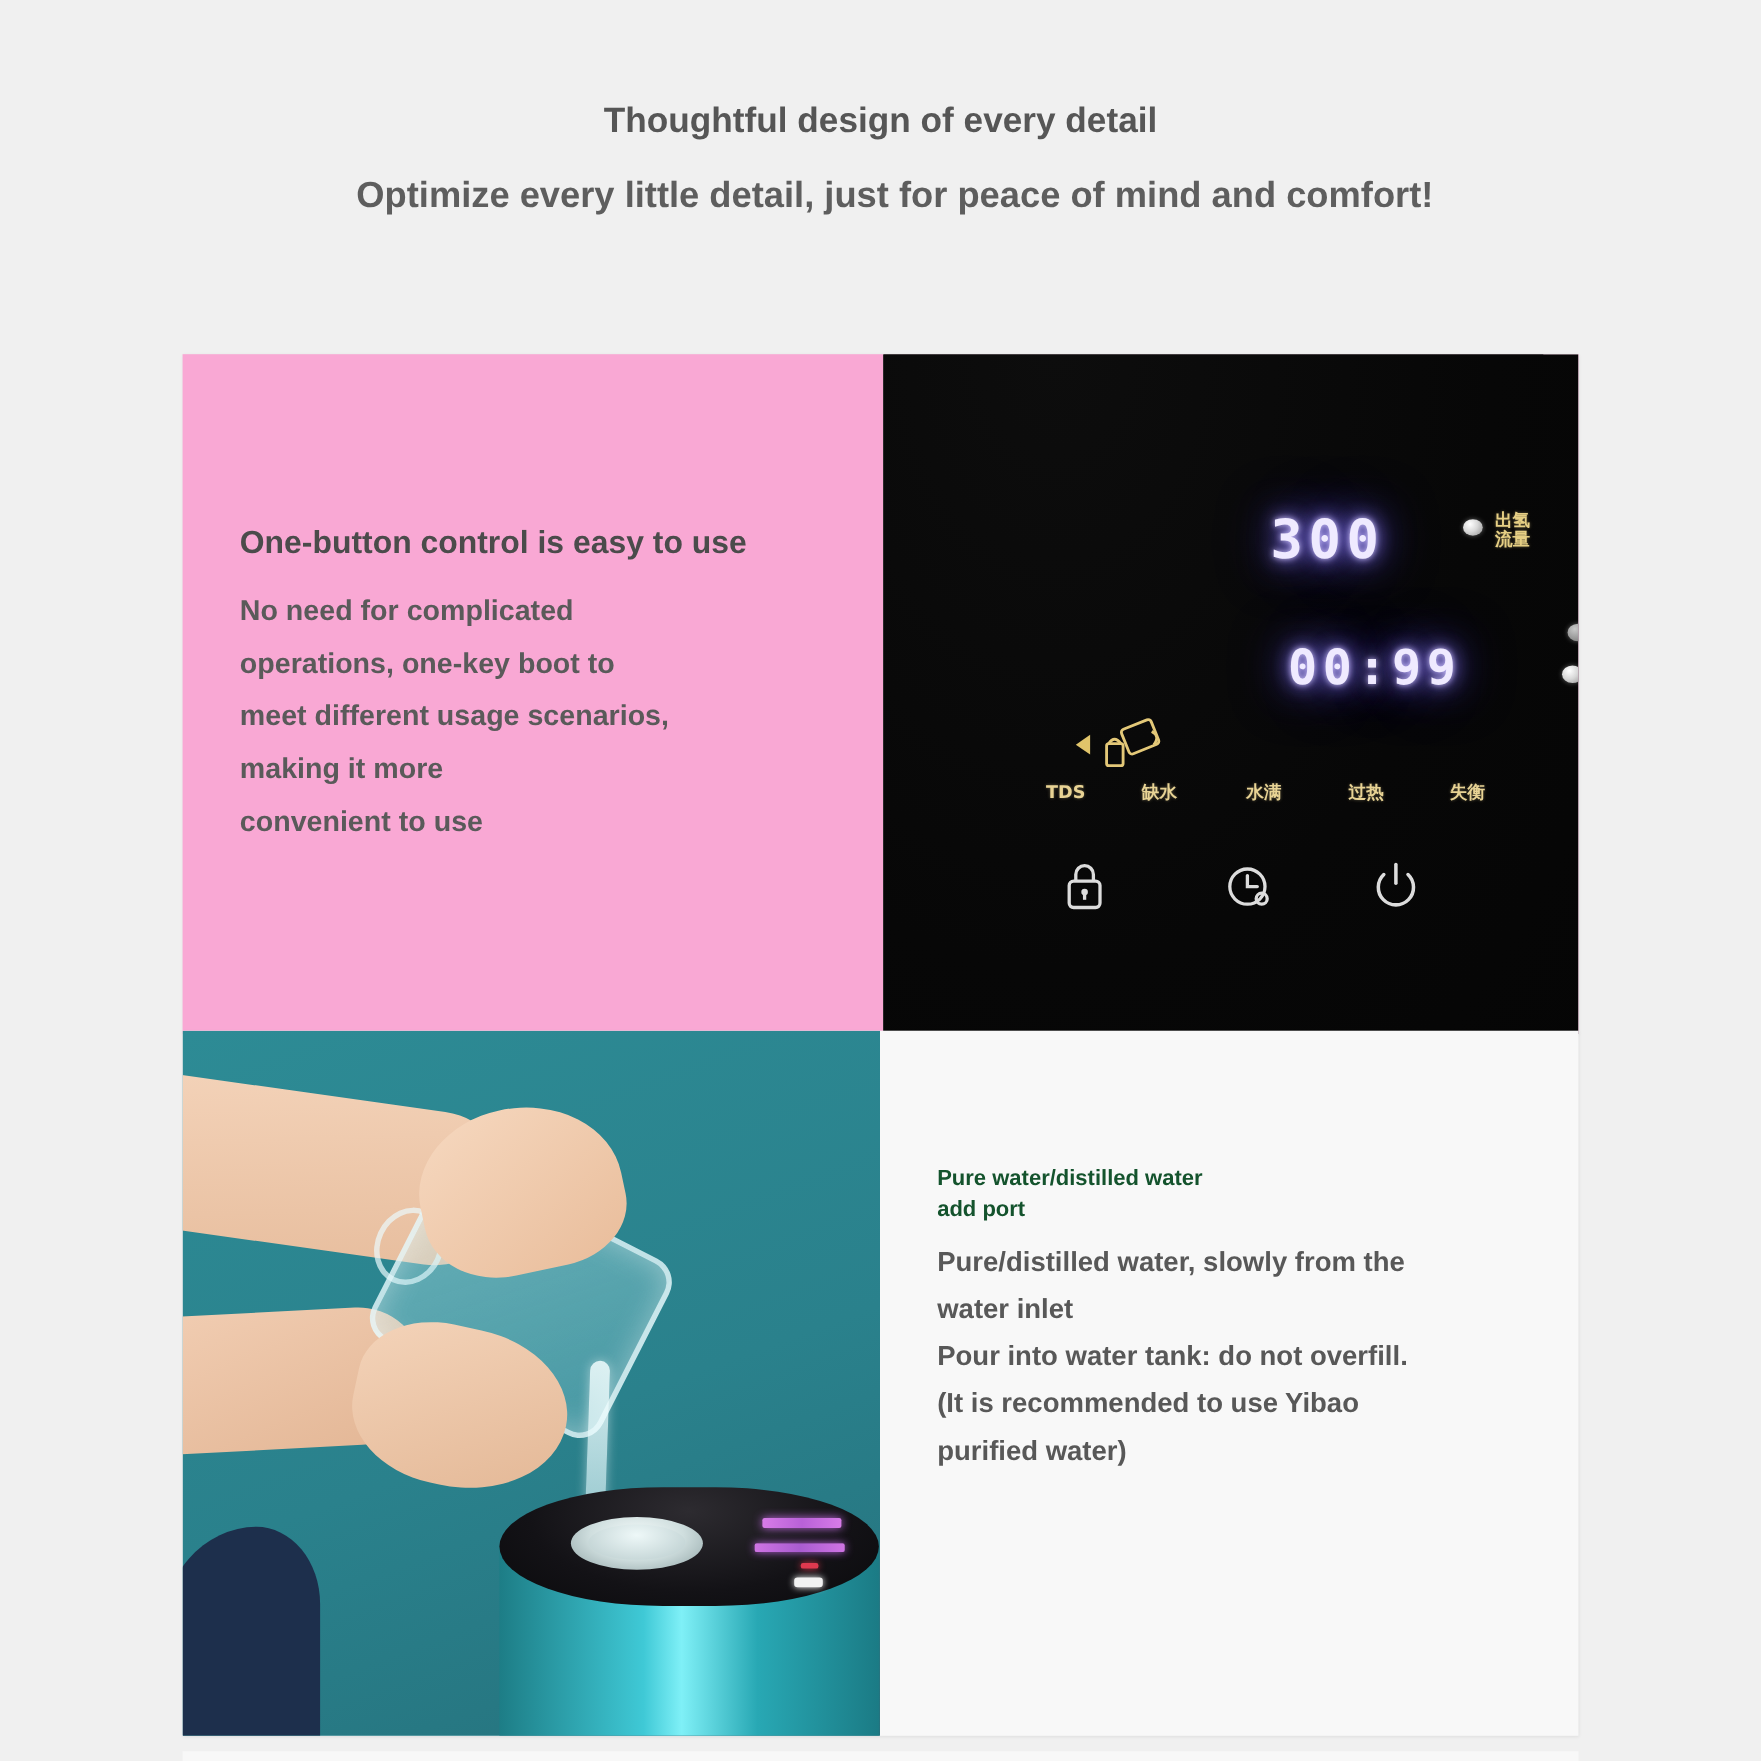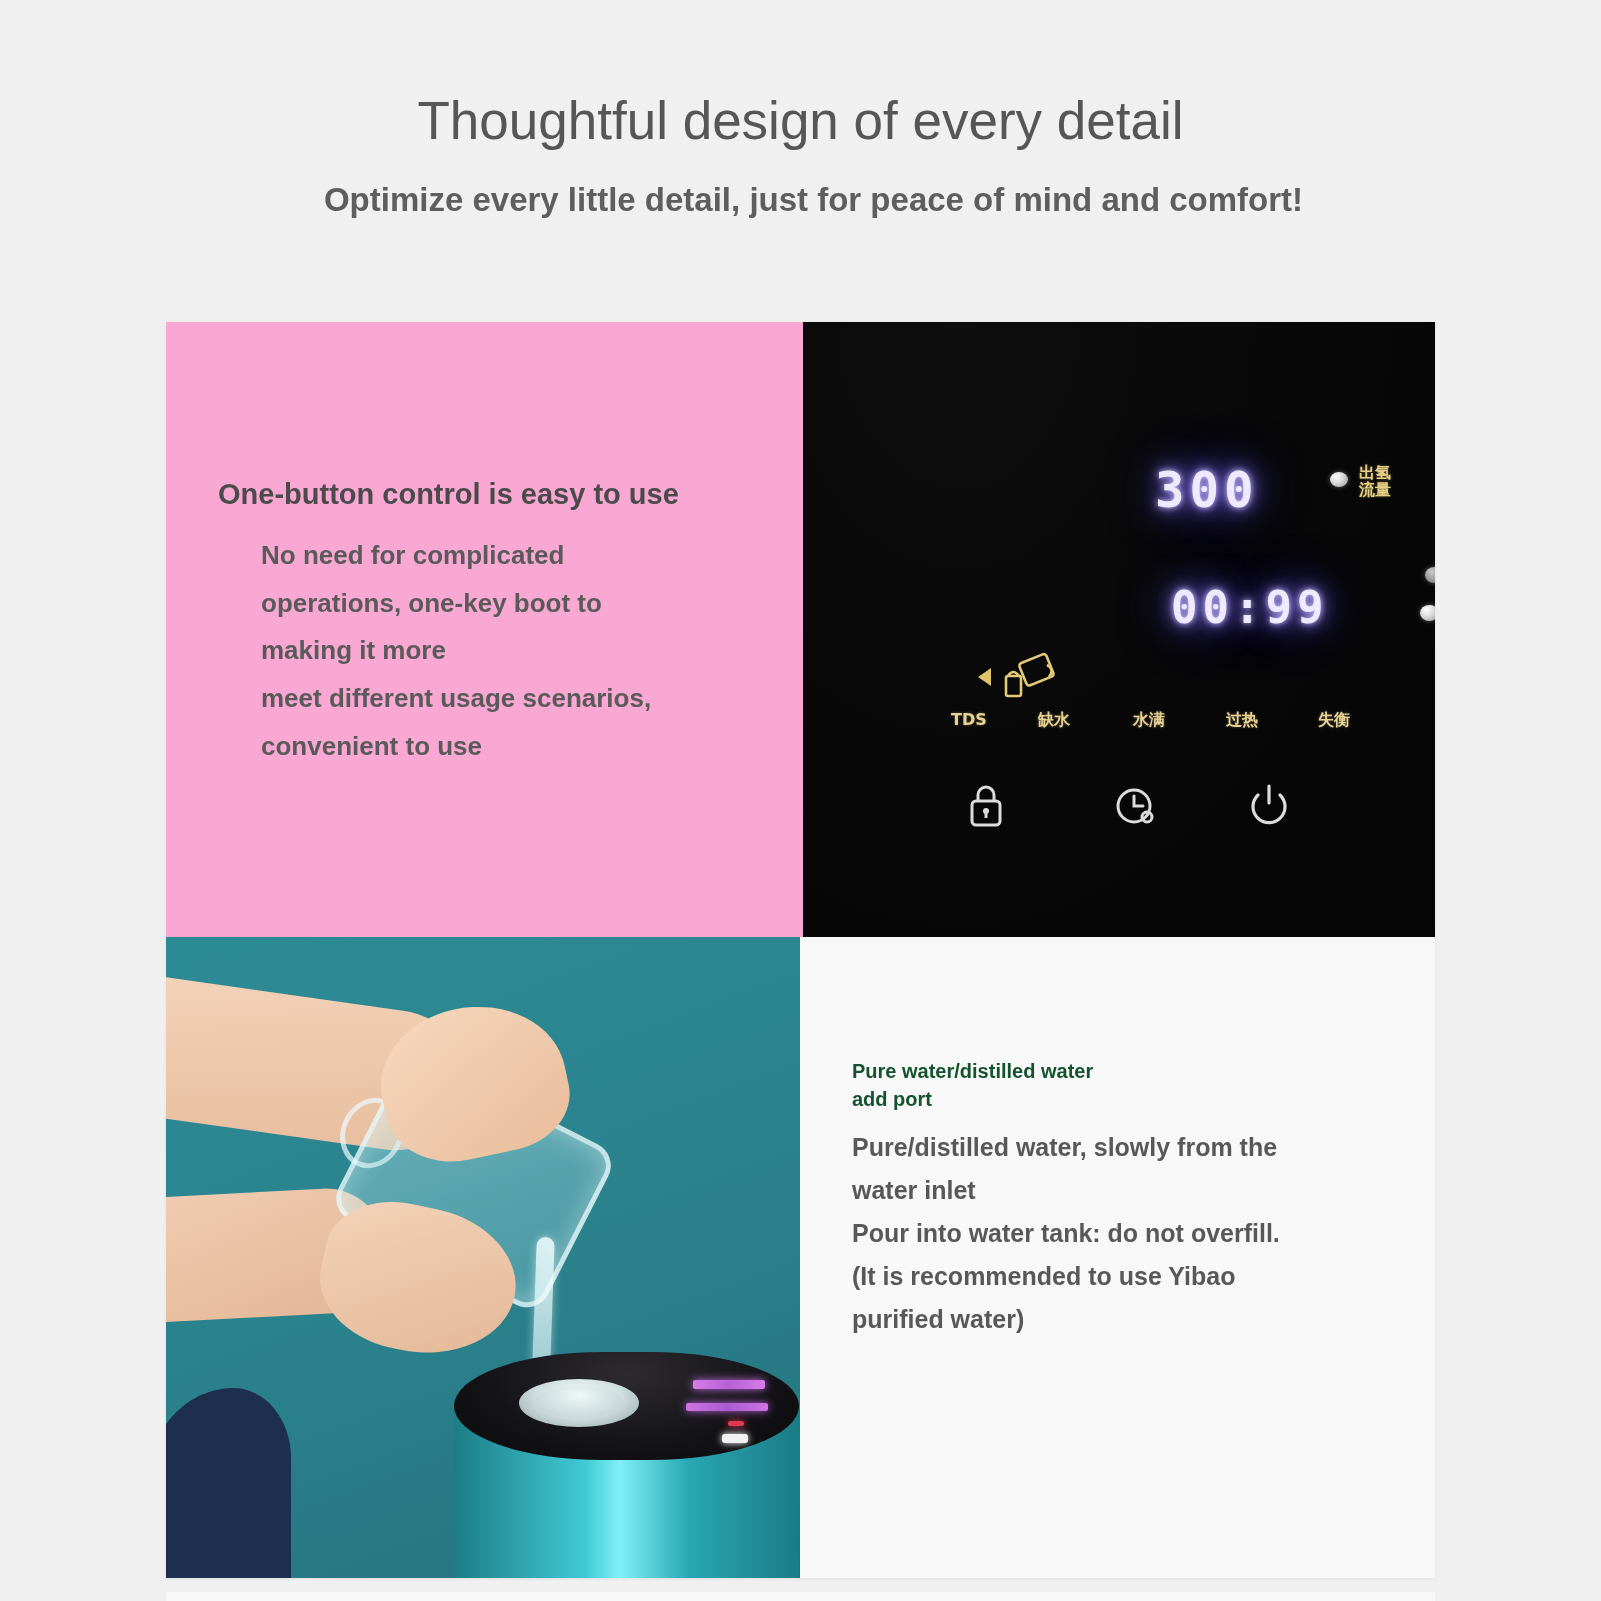--- a/index.html
+++ b/index.html
@@ -8,21 +8,21 @@
     background: #f0f0f0;
     font-family: "Liberation Sans", sans-serif;
     overflow: hidden;
   }
   .page { position: relative; width: 1601px; height: 1601px; background: #f0f0f0; }
 
   
   .header { position: absolute; left: 0; top: 0; width: 1601px; text-align: center; }
   .title {
     margin-top: 92px;
-    font-size: 53px; font-weight: normal; color: #565656;
+    font-size: 32px; font-weight: bold; color: #565656;
     letter-spacing: 0px; line-height: 1.1;
     font-stretch: condensed;
   }
   .subtitle {
     margin-top: 32px;
     font-size: 33px; font-weight: bold; color: #5e5e5e;
     line-height: 1.1;
     padding-left: 26px;
   }
 
@@ -35,21 +35,21 @@
     overflow: hidden;
   }
   .p1-text {
     position: absolute; left: 52px; top: 155px; width: 600px;
   }
   .p1-head {
     font-size: 29px; font-weight: bold; color: #4b4b4b;
     line-height: 1.2; margin-bottom: 20px;
   }
   .p1-body { font-size: 26px; font-weight: bold; color: #5a5a5a; line-height: 1.84; }
-  .p1-body div { white-space: nowrap; margin-left: 43px; }
+  .p1-body div { white-space: nowrap; }
 
   
   .p1-photo {
     position: absolute; left: 637px; top: 0; width: 632px; height: 618px;
     background: #f2f2f2; overflow: hidden;
   }
   .disc {
     position: absolute;
     left: -180px; top: -300px;
     width: 960px; height: 1180px;
@@ -234,22 +234,22 @@
     <div class="subtitle">Optimize every little detail, just for peace of mind and comfort!</div>
   </div>
 
   <div class="panel1">
 
     <div class="p1-text">
       <div class="p1-head">One-button control is easy to use</div>
       <div class="p1-body">
         <div>No need for complicated</div>
         <div>operations, one-key boot to</div>
+        <div>meet different usage scenarios,</div>
         <div>making it more</div>
-        <div>meet different usage scenarios,</div>
         <div>convenient to use</div>
       </div>
     </div>
 
     <div class="p1-photo">
       <div class="disc-flat"></div>
       <div class="disc"></div>
 
       <div class="led led-flow">300</div>
       <div class="led led-time">00:99</div>

